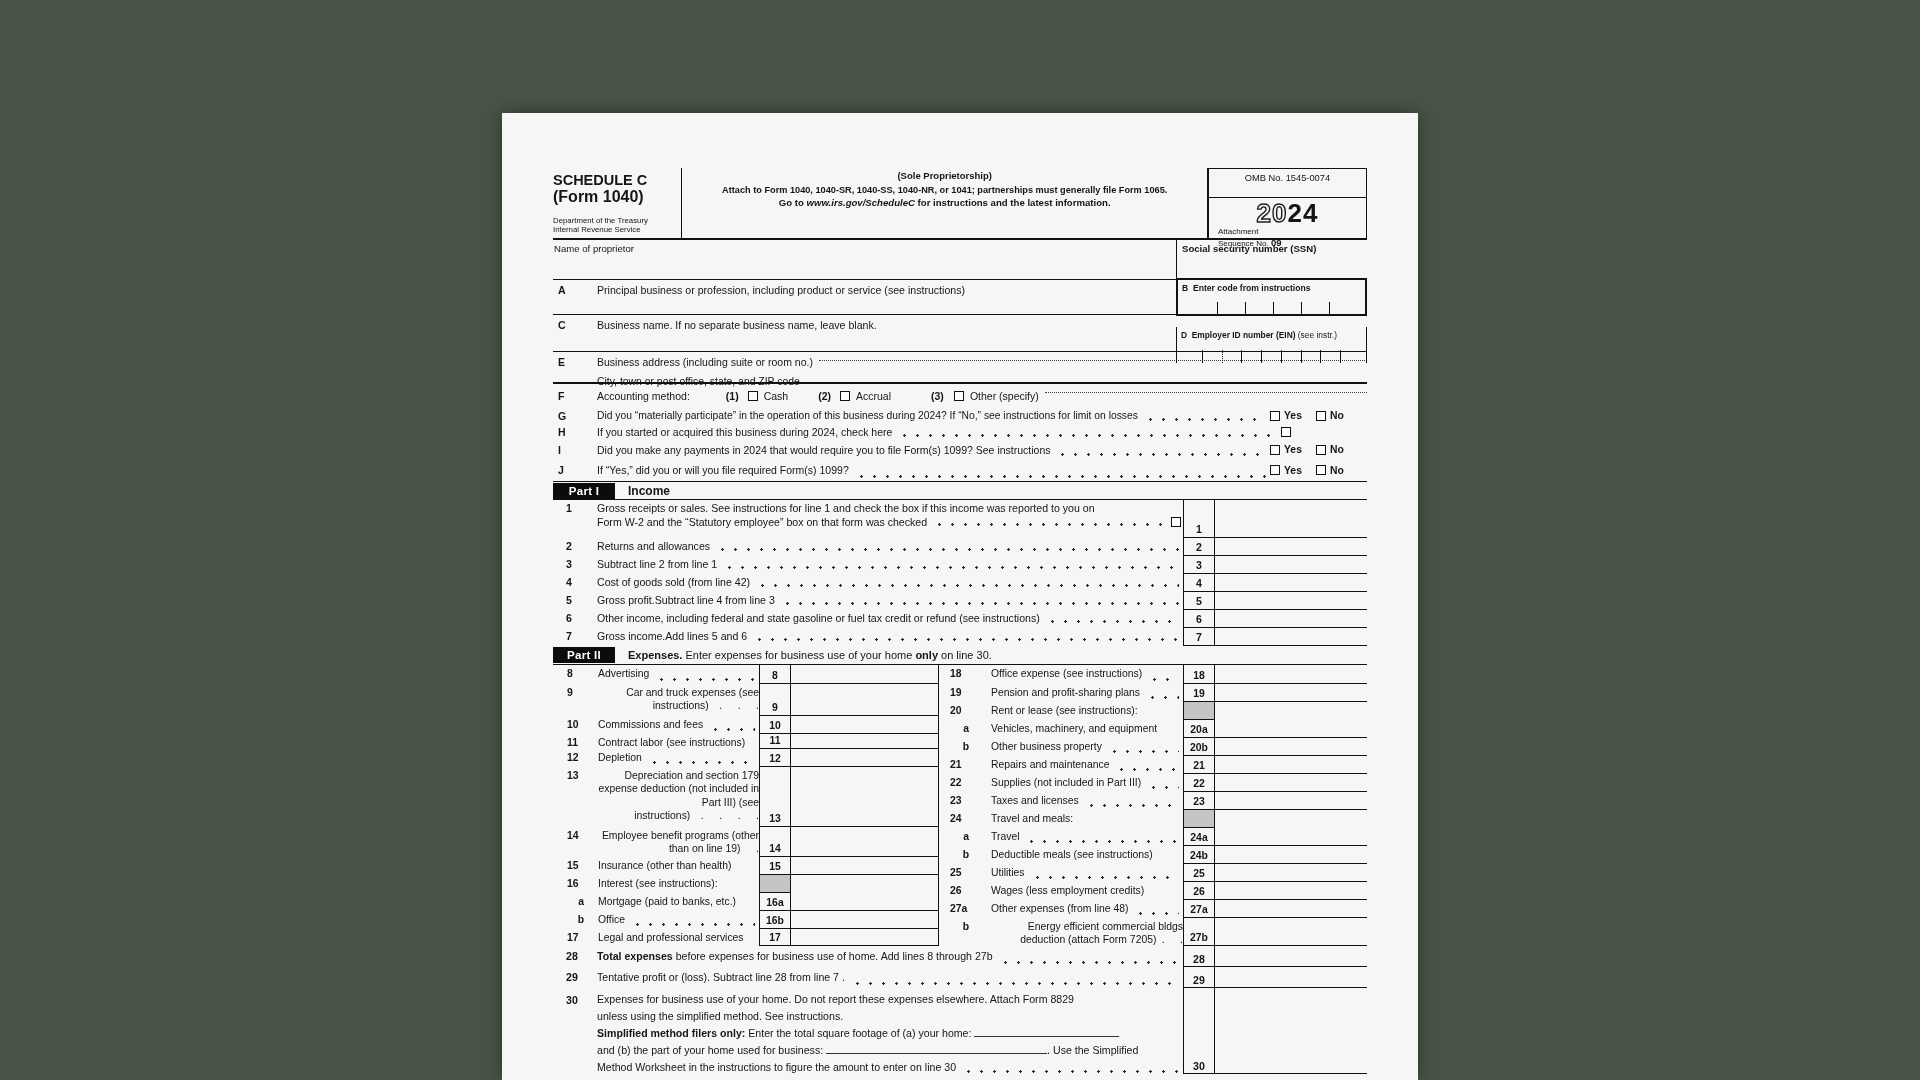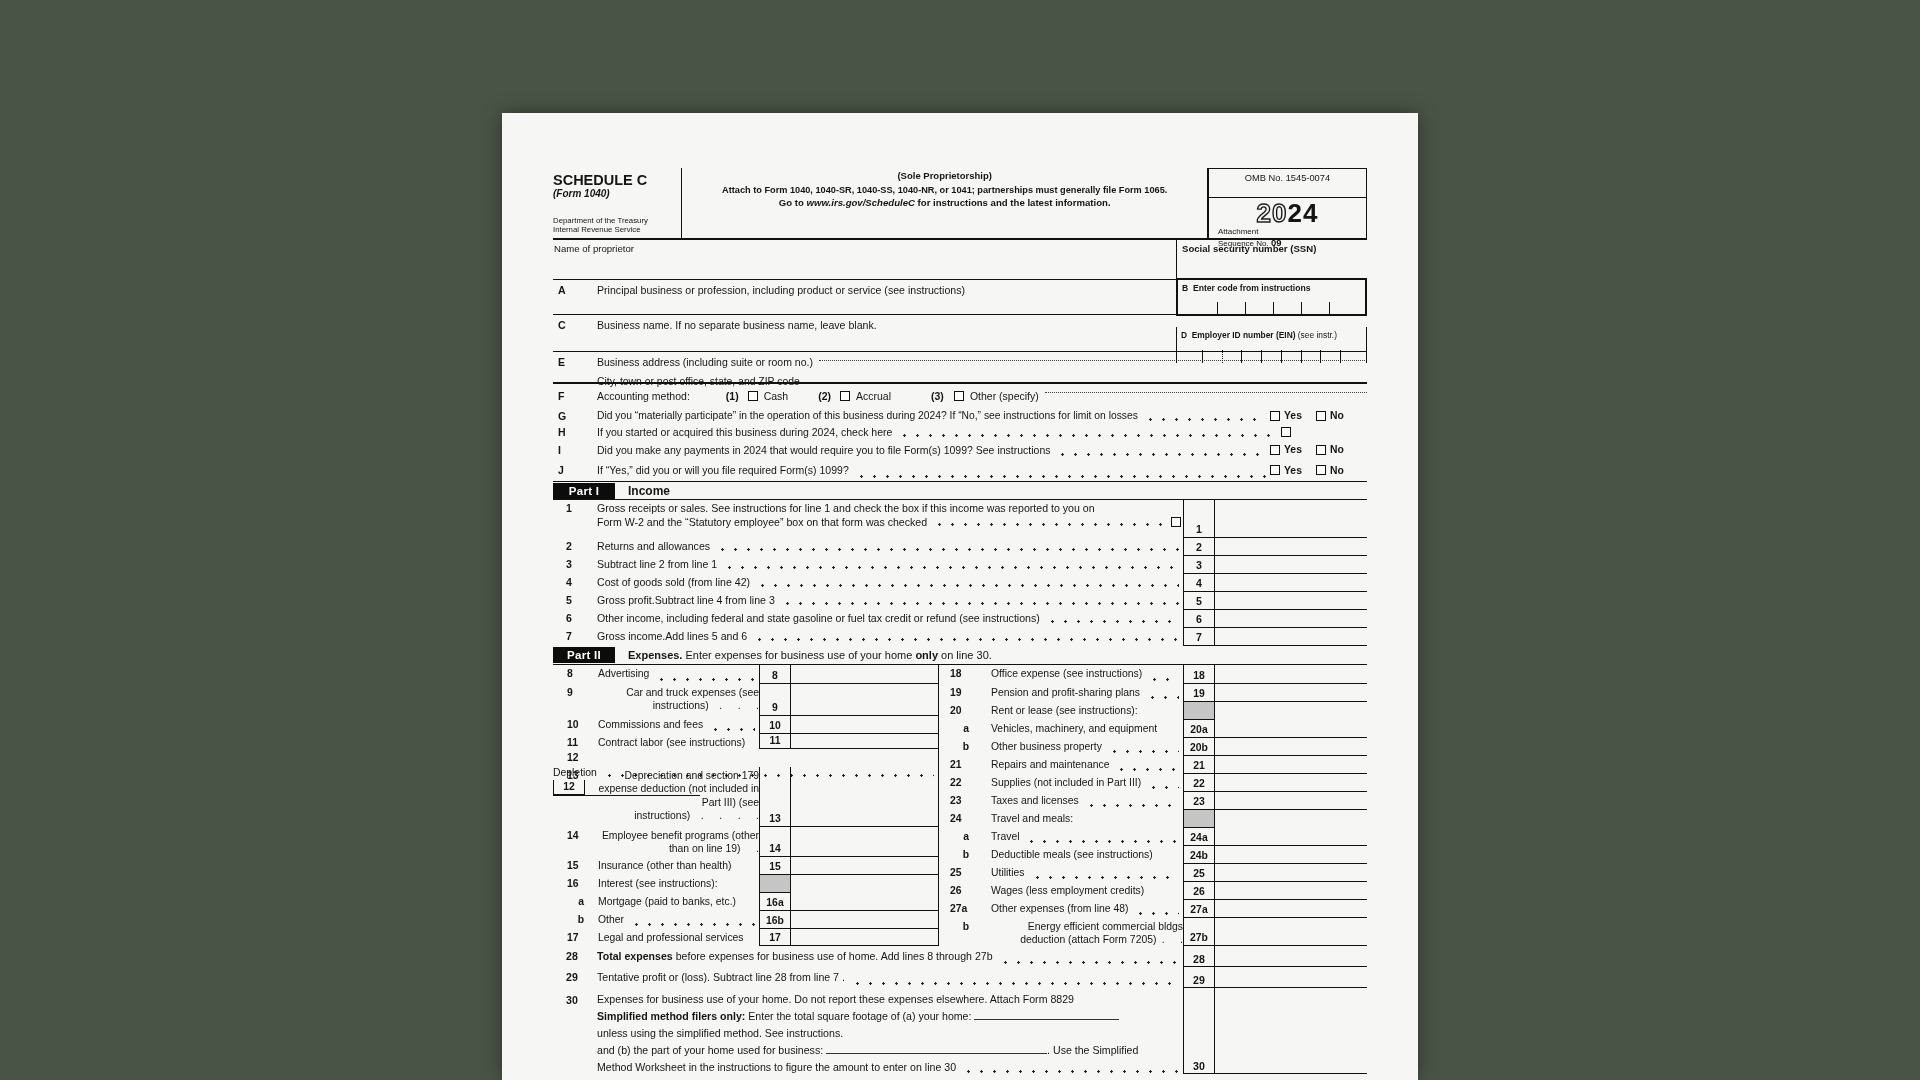--- a/index.html
+++ b/index.html
@@ -6,21 +6,21 @@
   html,body { width:1920px; height:1080px; overflow:hidden; }
   body { background:#4a5446; font-family:"Liberation Sans","DejaVu Sans",sans-serif; color:#151515; }
   .page { position:absolute; left:502px; top:113px; width:916px; height:967px;
           background:#f6f7f4; overflow:hidden; box-shadow:0 0 18px rgba(0,0,0,.4); }
   .content { position:absolute; left:51px; top:0; width:814px; }
 
   
   .hdr { display:flex; height:72px; margin-top:55px; border-bottom:2.5px solid #111; }
   .hdr-left { width:134px; display:flex; flex-direction:column; justify-content:space-between; padding:5px 2px 3px 0; }
   .sched { font-size:14.5px; font-weight:bold; line-height:1.05; }
-  .form1040 { font-size:10px; font-weight:bold;font-style:italic; }
+  .form1040 { font-size:16px; font-weight:bold; }
   .dept { font-size:7.8px; line-height:1.25; }
   .hdr-mid { width:550px; border-left:1.5px solid #111; border-right:1.5px solid #111; text-align:center; padding-top:3px; }
   .title { font-size:20px; font-weight:bold; letter-spacing:.2px; }
   .subtitle { font-size:9.5px; font-weight:bold; margin-top:-1px; }
   .attach { font-size:9.2px; font-weight:bold; margin-top:4px; }
   .goto { font-size:9.6px; font-weight:bold; margin-top:2px;text-align:center; }
   .goto i { font-style:italic; }
   .hdr-right { width:166px; border:1.2px solid #111; border-bottom:none; }
   .omb { font-size:9.3px; text-align:center; padding:4px 0 14px; border-bottom:1px solid #111; }
   .year { text-align:center; font-size:26px; font-weight:bold; line-height:1; padding-top:2px; letter-spacing:1px; }
@@ -385,21 +385,21 @@
             <div class="eamt"></div>
           </div>
           <div class="erow" style="height: 15px;">
             <div class="enum">11</div>
             <div class="elabel">
               <span>Contract labor (see instructions)</span>
             </div>
             <div class="ecell">11</div>
             <div class="eamt"></div>
           </div>
-          <div class="erow" style="height: 18px; flex-direction: column;">
+          <div class="erow" style="height: 18px;">
             <div class="enum">12</div>
             <div class="elabel">
               <span>Depletion</span>
               <span class="leader"></span>
             </div>
             <div class="ecell">12</div>
             <div class="eamt"></div>
           </div>
           <div class="erow" style="height: 60px;">
             <div class="enum">13</div>
@@ -437,21 +437,21 @@
             <div class="enum ltr">a</div>
             <div class="elabel">
               <span>Mortgage (paid to banks, etc.)</span>
             </div>
             <div class="ecell">16a</div>
             <div class="eamt"></div>
           </div>
           <div class="erow" style="height: 18px;">
             <div class="enum ltr">b</div>
             <div class="elabel">
-              <span>Other</span>
+              <span>Office</span>
               <span class="leader"></span>
             </div>
             <div class="ecell">16b</div>
             <div class="eamt"></div>
           </div>
           <div class="erow" style="height: 17px;">
             <div class="enum">17</div>
             <div class="elabel">
               <span>Legal and professional services</span>
             </div>
@@ -610,22 +610,22 @@
       </div>
       <div class="ncell">29</div>
       <div class="acell"></div>
     </div>
 
     <div class="row30">
       <div class="r30text">
         <div class="p1num" style="padding-top:3px">30</div>
         <div class="r30lines">
           <div>Expenses for business use of your home. Do not report these expenses elsewhere. Attach Form 8829</div>
+          <div>unless using the simplified method. See instructions.</div>
           <div><b>Simplified method filers only:</b><span> Enter the total square footage of (a) your home:</span> <span class="blank w1"></span></div>
-          <div>unless using the simplified method. See instructions.</div>
           <div><span>and (b) the part of your home used for business:</span> <span class="blank w2"></span><span>. Use the Simplified</span></div>
           <div class="l5">
               <span>Method Worksheet in the instructions to figure the amount to enter on line 30</span>
               <span class="leader"></span>
             </div>
         </div>
       </div>
       <div class="ncol30">30</div>
       <div class="acol30"></div>
     </div>

